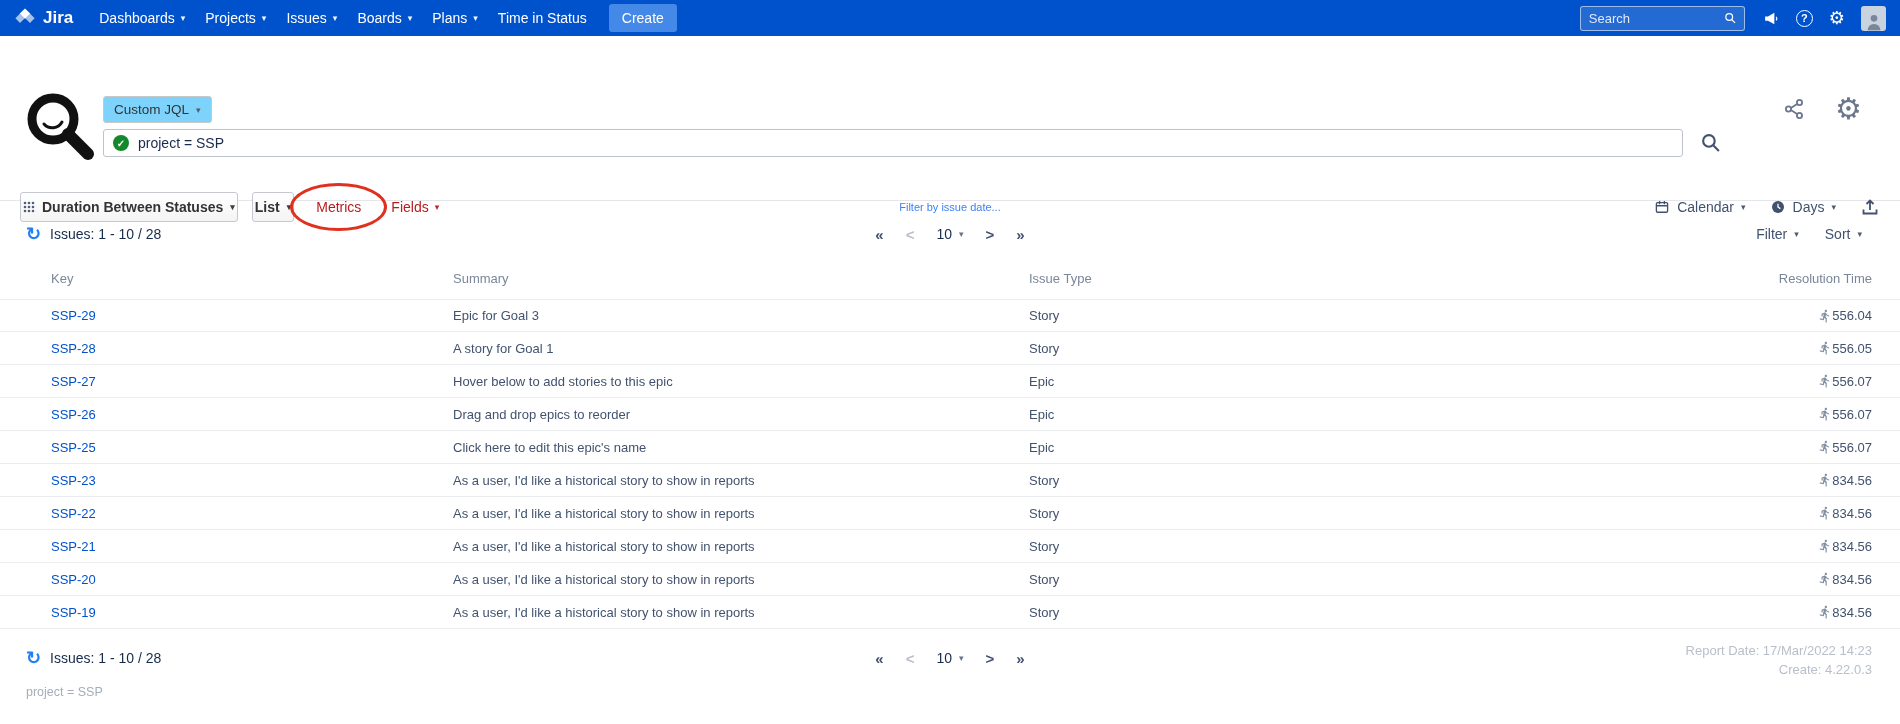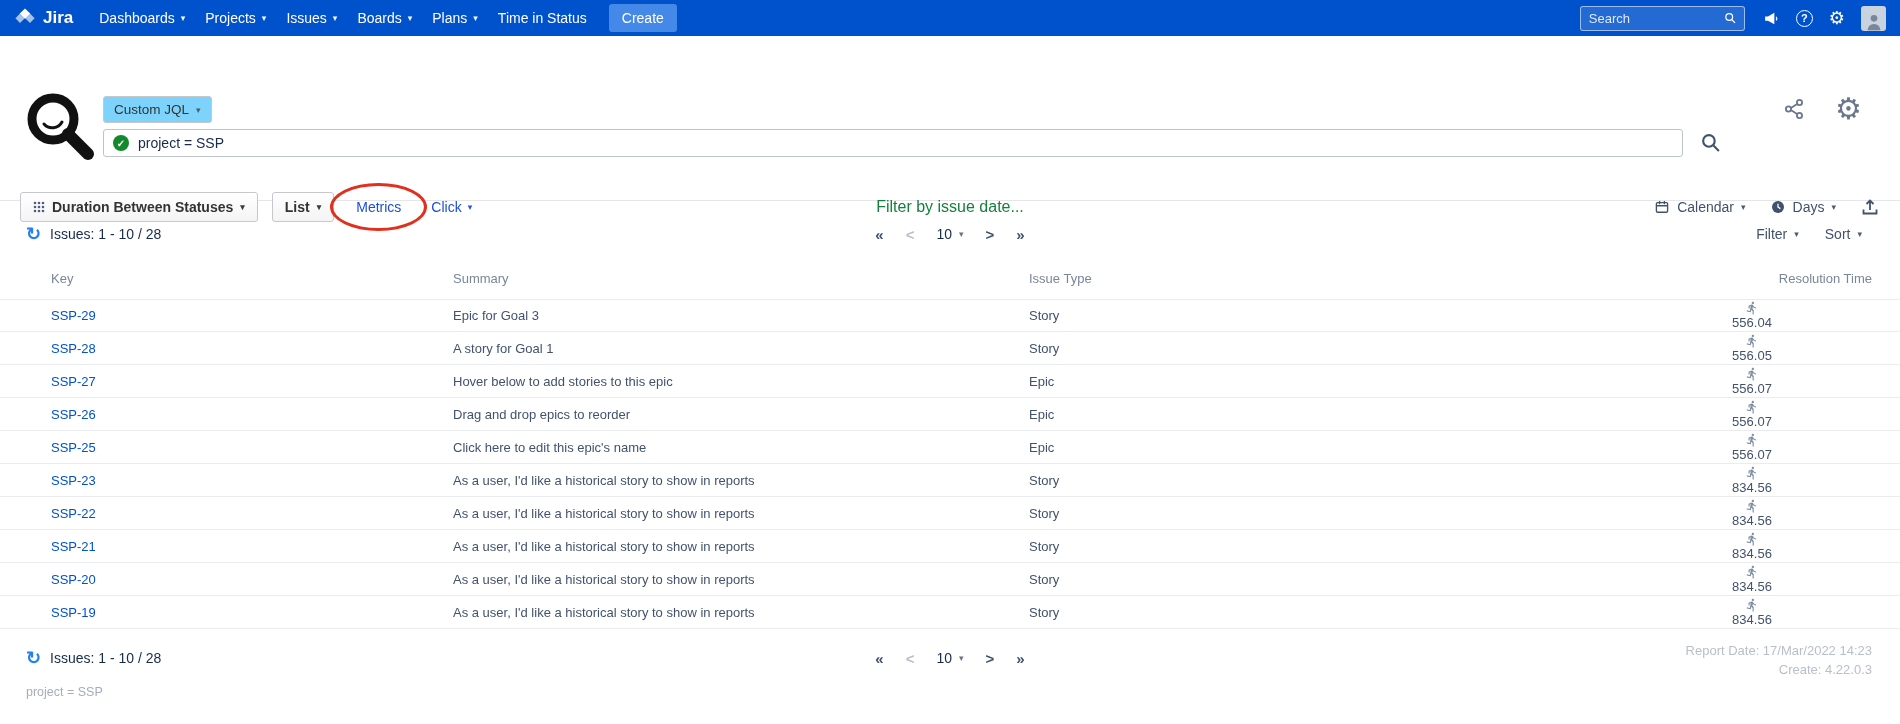--- a/index.html
+++ b/index.html
@@ -50,28 +50,28 @@
   .jql-search-btn { position:absolute; left:1700px; top:96px; color:#42526E; cursor:pointer; }
   .header-actions { position:absolute; right:38px; top:58px; display:flex; align-items:center;
     gap:30px; color:#6B778C; }
   .header-actions .gear-glyph { font-size:30px; color:#6B778C; }
 
   
   .toolbar { position:absolute; left:0; right:0; top:148px; height:46px; display:flex;
     align-items:center; padding:0 20px; }
   .tb-left { display:flex; align-items:center; gap:14px; }
   .btn-bordered { display:inline-flex; align-items:center; gap:7px; border:1px solid #C5C8CE;
-    border-radius:3px; background:linear-gradient(#fff,#F4F4F4); padding:6px 12px;
+    border-radius:3px; background:linear-gradient(#fff,#F4F4F4); padding:6px 2px;
     font-size:14px; font-weight:bold; color:#333; cursor:pointer; }
   .btn-text { display:inline-flex; align-items:center; gap:6px; padding:6px 8px; font-size:14px;
-    color:#1d4ed8; cursor:pointer; background:none; border:none; position:relative;text-align:center; }
+    color:#b91c1c; cursor:pointer; background:none; border:none; position:relative;text-align:center; }
   .annotation-ellipse { position:absolute; inset:-10px -18px; border:3px solid var(--annotation,#E0301E);
     border-radius:50%; pointer-events:none; }
-  .tb-center { position:absolute; left:50%; transform:translateX(-50%); color:#15803d;
-    font-size:16px; cursor:text; }
+  .tb-center { position:absolute; left:50%; transform:translateX(-50%); color:#3b82f6;
+    font-size:11px; cursor:text; }
   .tb-right { margin-left:auto; display:flex; align-items:center; gap:24px; color:#42526E; }
   .tb-drop { display:flex; align-items:center; gap:7px; font-size:14px; cursor:pointer; }
 
   
   .issues-bar { position:relative; height:30px; display:flex; align-items:center;
     padding:0 38px 0 26px; }
   .issues-bar.top { margin-top:18px; }
   .issues-bar.bottom { margin-top:14px; }
   .refresh-wrap { display:flex; align-items:center; gap:9px; cursor:pointer; }
   .refresh-glyph { color:#2180F3; font-size:18px; font-weight:bold; line-height:1; }
@@ -91,21 +91,21 @@
   
   .issue-table { margin-top:14px; }
   .tbl-grid { display:grid; grid-template-columns:402px 576px 1fr 240px;
     padding:0 28px 0 51px; align-items:center; }
   .tbl-head { height:30px; color:#7A869A; font-size:13px; margin-bottom:6px; }
   .th-right { text-align:right; }
   .tbl-row { height:33px; border-bottom:1px solid #EBECF0; font-size:13px; color:#42526E; }
   .tbl-row:first-of-type { border-top:1px solid #EBECF0; }
   .key-link { color:var(--link,#0052CC); text-decoration:none; cursor:pointer; }
   .res-cell { display:flex; align-items:center; justify-content:flex-end; 
-    color:#42526E;flex-direction:column; }
+    color:#42526E; }
   .runner-icon { width:14px; height:14px; fill:#8090A2; }
 
   .footer-jql { margin-top:12px; padding-left:26px; color:#A5ADBA; font-size:12.5px; }
 </style>
 </head>
 <body>
 
 <div class="page">
 
   <div class="navbar">
@@ -208,21 +208,21 @@
         </button>
         <button class="btn-bordered">
           <span>List</span>
           <span class="chev">▾</span>
         </button>
         <button class="btn-text">
           <span>Metrics</span>
           <span class="annotation-ellipse"></span>
         </button>
         <button class="btn-text">
-          <span>Click</span>
+          <span>Fields</span>
           <span class="chev">▾</span>
         </button>
       </div>
 
       <div class="tb-center">Filter by issue date...</div>
 
       <div class="tb-right">
         <span class="tb-drop">
           <svg width="16" height="16" viewBox="0 0 20 20">
             <rect x="3" y="4.5" width="14" height="12" rx="1.5" fill="none" stroke="#42526E" stroke-width="1.7"></rect>

